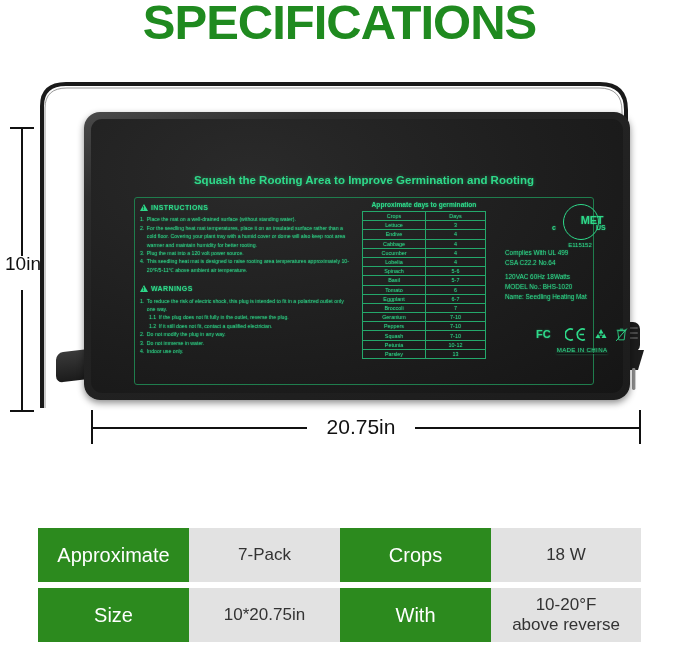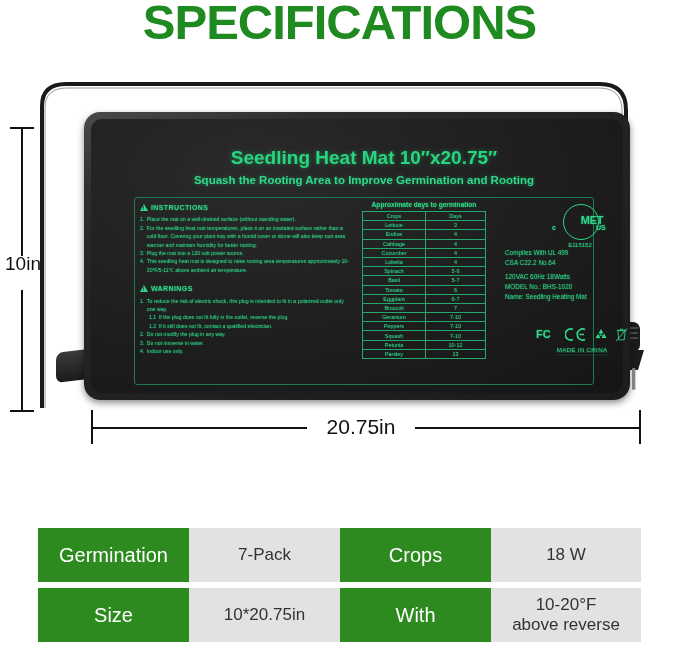--- a/index.html
+++ b/index.html
@@ -133,21 +133,20 @@
 <div class="dim-line" id="hdim-cap-l"></div>
 <div class="dim-line" id="hdim-l"></div>
 <div id="hdim-label">20.75in</div>
 <div class="dim-line" id="hdim-r"></div>
 <div class="dim-line" id="hdim-cap-r"></div>
 
 <div id="mat-tab"></div>
 <div id="mat">
   <div id="mat-inner">
 
-    <div id="mat-title">Seedling Heat Mat 10″x20.75″</div>
     <div id="mat-sub">Squash the Rooting Area to Improve Germination and Rooting</div>
 
     <div id="panel">
 
       <div class="col-left">
         <div class="hdr">
           <span class="tri"></span>
           <span>INSTRUCTIONS</span>
         </div>
         <div id="instr-list">
@@ -310,21 +309,21 @@
           </svg>
         </div>
         <div id="made">MADE IN CHINA</div>
       </div>
 
     </div>
   </div>
 </div>
 
 <div id="specs">
-  <div class="cell k">Germination</div>
+  <div class="cell k">Approximate</div>
   <div class="cell v">7-Pack</div>
   <div class="cell k">Crops</div>
   <div class="cell v">18 W</div>
   <div class="cell k">Size</div>
   <div class="cell v">10*20.75in</div>
   <div class="cell k">With</div>
   <div class="cell v">
       <span id="temp-val">
         <div>10-20°F</div>
         <div>above reverse</div>

